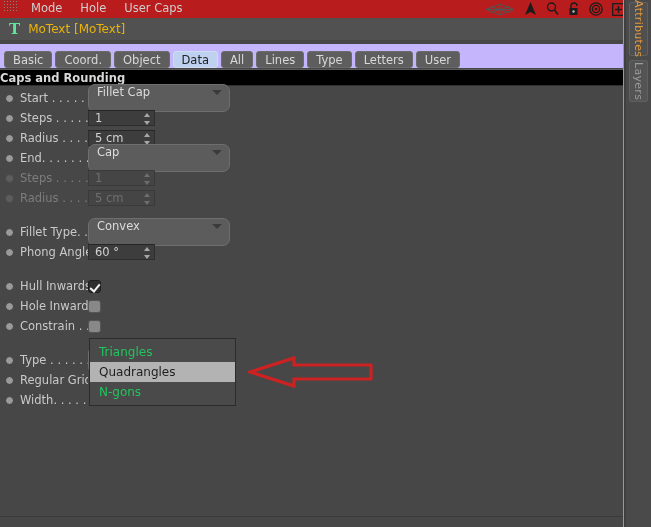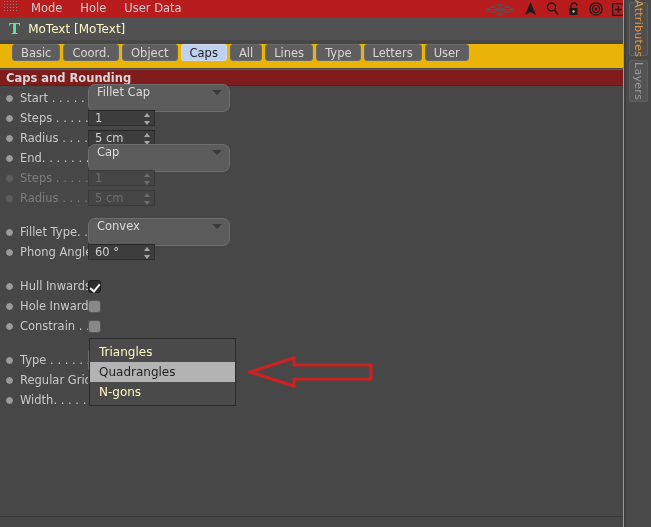--- a/index.html
+++ b/index.html
@@ -47,27 +47,27 @@
     position:absolute;left:0;top:18px;width:624px;height:22px;
     background:#515151;
     display:flex;align-items:center;
   }
   .obj-t{
     margin-left:9px;margin-right:8px;
     color:#5fe39a;font-size:15px;font-weight:bold;
     font-family:"DejaVu Serif","Liberation Serif",serif;
     line-height:1;
   }
-  .obj-title{color:#fef9c3;font-size:12px;}
+  .obj-title{color:#eab308;font-size:12px;}
 
   
   .tabbar{
     position:absolute;left:0;top:44px;width:624px;height:24px;
-    background:#eab308;
-    display:flex;align-items:flex-start;padding-left:12px;
+    background:#c4b5fd;
+    display:flex;align-items:flex-end;padding-left:4px;
     box-sizing:border-box;
   }
   .tab{
     height:17px;line-height:17px;
     padding:0 8px;margin-right:3px;
     background:#5e5e5e;
     color:#d8d8d8;font-size:11.5px;
     border-radius:3px;
     border:1px solid #6b6b6b;
     box-sizing:border-box;
@@ -75,27 +75,26 @@
   }
   .tab.active{
     background:#bed2ef;
     color:#222;
     border-color:#cfdcf3;
   }
 
   
   .group-header{
     position:absolute;left:0;top:69px;width:624px;height:17px;
-    background:#7f1d1d;
+    background:#000000;
     border-top:1px solid #5c5c5c;
     border-bottom:1px solid #303030;
     color:#d8d8d8;
     font-size:11.5px;
     line-height:17px;
-    padding-left:6px;
     box-sizing:border-box;
     font-weight:bold;
   }
 
   
   .props{
     position:absolute;left:0;top:88px;width:624px;
   }
   .row{
     position:relative;
@@ -198,21 +197,21 @@
     width:147px;
     background:#4a4a4a;
     border:1px solid #2c2c2c;
     box-sizing:border-box;
     padding:3px 0 3px 0;
     z-index:40;
   }
   .menu-opt{
     height:20px;line-height:20px;
     padding-left:9px;
-    color:#fef9c3;
+    color:#22c55e;
     font-size:12px;
     white-space:nowrap;
   }
   .menu-opt.sel{
     background:#b3b3b3;
     color:#1e1e1e;
   }
 
   
   .arrow{
@@ -259,21 +258,21 @@
 </style>
 </head>
 <body>
 
 <div class="app">
 
   <div class="menubar">
     <div class="grip"></div>
     <div class="menu-item">Mode</div>
     <div class="menu-item">Hole</div>
-    <div class="menu-item">User Data</div>
+    <div class="menu-item">User Caps</div>
 
     <div class="topicons">
       <span>
         <svg width="30" height="13" viewBox="0 0 30 13">
           <g fill="none" stroke="#545454" stroke-width="1">
             <path d="M1 6.5 L15 1 L29 6.5 L15 12 Z"></path>
             <path d="M1 6.5 L29 6.5"></path>
             <path d="M15 1 L15 12"></path>
             <path d="M6 3.5 L24 9.5"></path>
             <path d="M6 9.5 L24 3.5"></path>
@@ -316,21 +315,21 @@
 
   <div class="objbar">
     <div class="obj-t">T</div>
     <div class="obj-title">MoText [MoText]</div>
   </div>
 
   <div class="tabbar">
     <div class="tab">Basic</div>
     <div class="tab">Coord.</div>
     <div class="tab">Object</div>
-    <div class="tab active">Caps</div>
+    <div class="tab active">Data</div>
     <div class="tab">All</div>
     <div class="tab">Lines</div>
     <div class="tab">Type</div>
     <div class="tab">Letters</div>
     <div class="tab">User</div>
   </div>
 
   <div class="group-header">Caps and Rounding</div>
 
   <div class="props">

